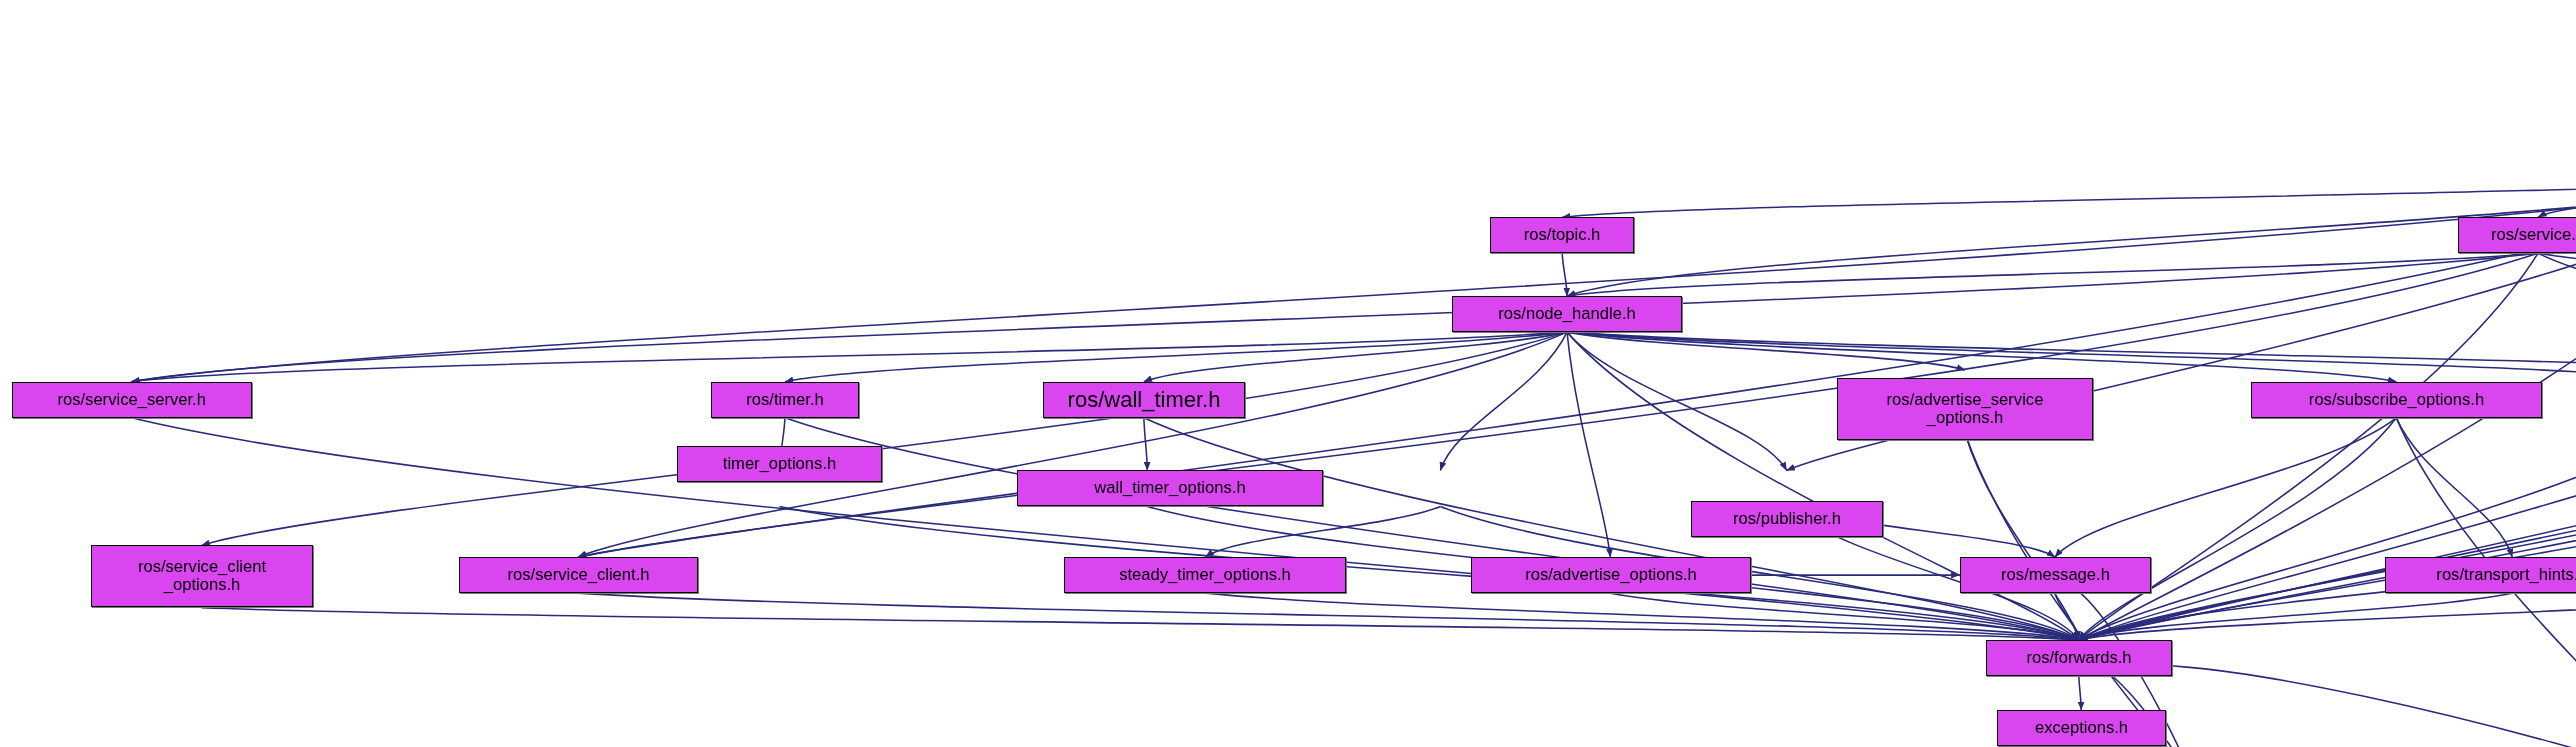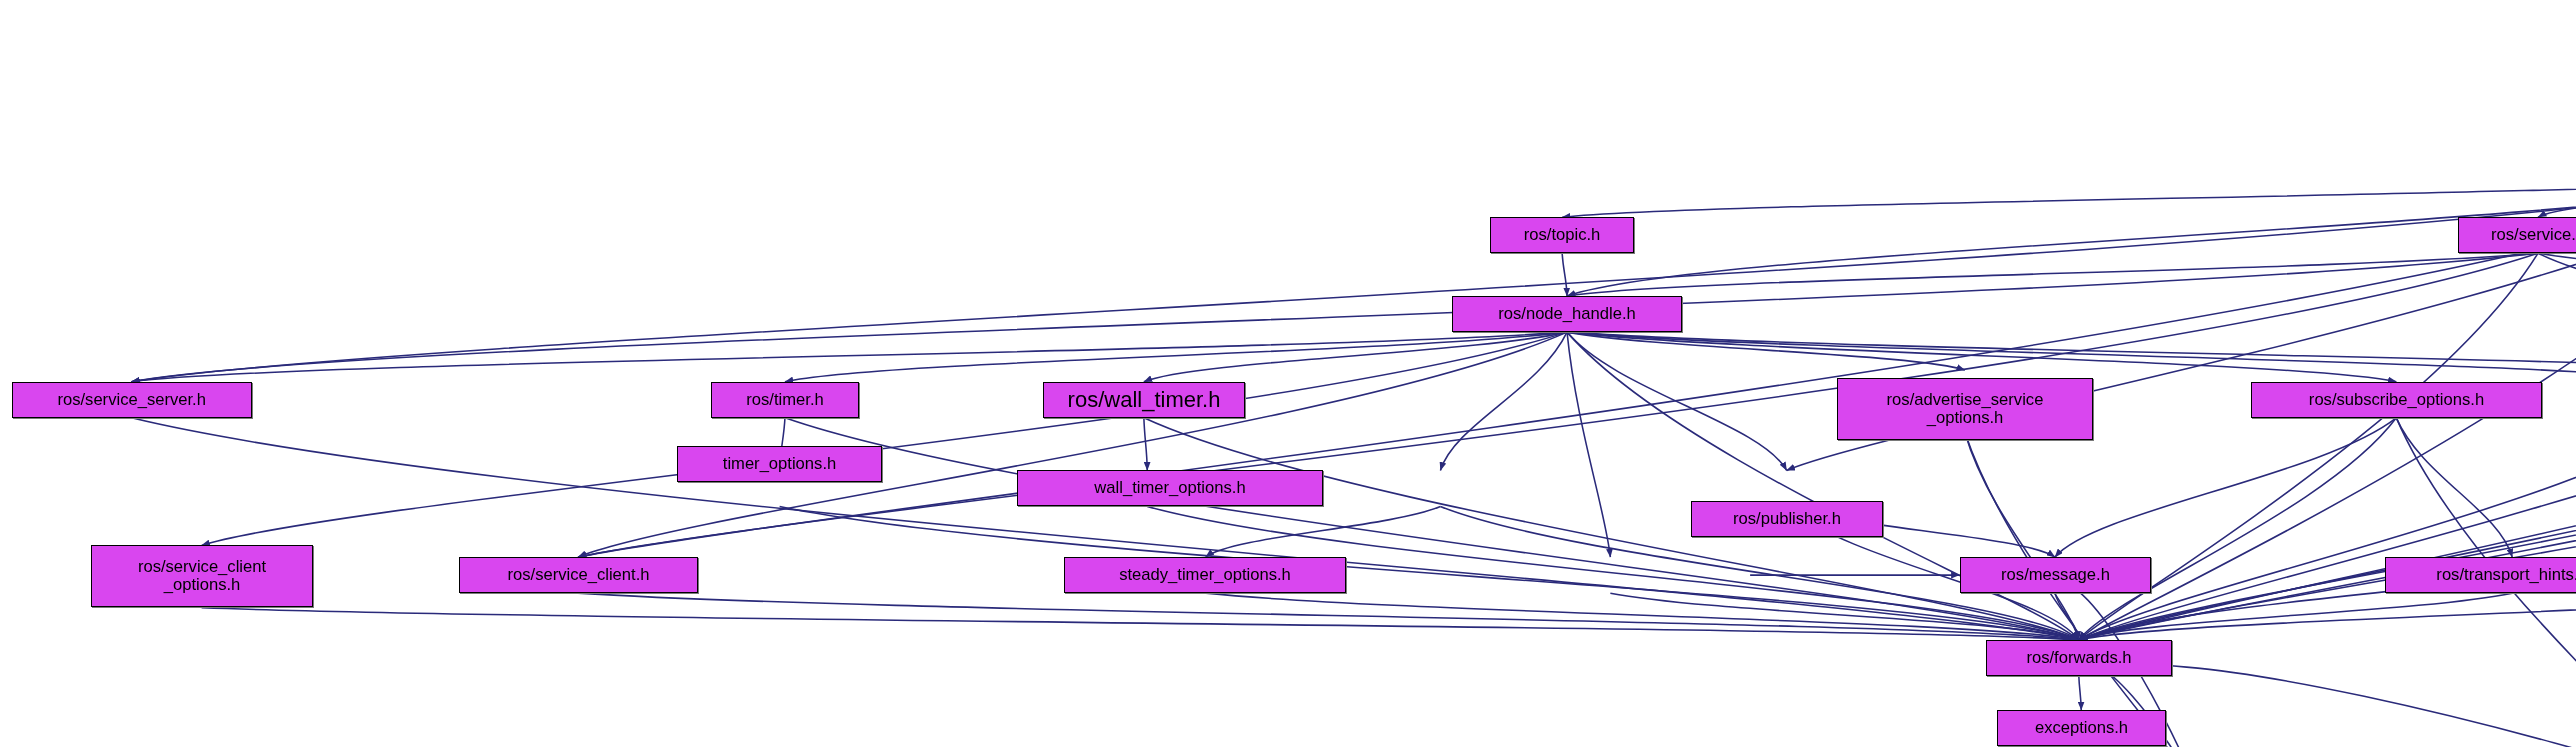--- a/index.html
+++ b/index.html
@@ -162,19 +162,20 @@
       <div class="node twoline" style="left: 1837px; top: 370px; width: 256px; height: 62px; font-size: 16.6px; margin-top: 8px;">ros/advertise_service
 _options.h</div>
       <div class="node" style="left: 2251px; top: 382px; width: 291px; height: 36px; font-size: 16.6px;">ros/subscribe_options.h</div>
       <div class="node" style="left: 677px; top: 446px; width: 205px; height: 36px; font-size: 16.6px;">timer_options.h</div>
       <div class="node" style="left: 1017px; top: 470px; width: 306px; height: 36px; font-size: 16.6px;">wall_timer_options.h</div>
       <div class="node" style="left: 1691px; top: 470px; width: 192px; height: 36px; font-size: 16.6px; margin-top: 31px;">ros/publisher.h</div>
       <div class="node twoline" style="left: 91px; top: 545px; width: 222px; height: 62px; font-size: 16.6px;">ros/service_client
 _options.h</div>
       <div class="node" style="left: 459px; top: 557px; width: 239px; height: 36px; font-size: 16.6px;">ros/service_client.h</div>
       <div class="node" style="left: 1064px; top: 557px; width: 282px; height: 36px; font-size: 16.6px;">steady_timer_options.h</div>
+      <div class="node" style="left: 1471px; top: 557px; width: 280px; height: 36px; font-size: 16.6px;">ros/advertise_options.h</div>
       <div class="node" style="left: 1960px; top: 557px; width: 191px; height: 36px; font-size: 16.6px;">ros/message.h</div>
       <div class="node" style="left: 2385px; top: 557px; width: 254px; height: 36px; font-size: 16.6px;">ros/transport_hints.h</div>
       <div class="node" style="left: 1986px; top: 640px; width: 186px; height: 36px; font-size: 16.6px;">ros/forwards.h</div>
       <div class="node" style="left: 1997px; top: 710px; width: 169px; height: 36px; font-size: 16.6px;">exceptions.h</div>
     </div>
 </div>
 
 
 </body></html>

